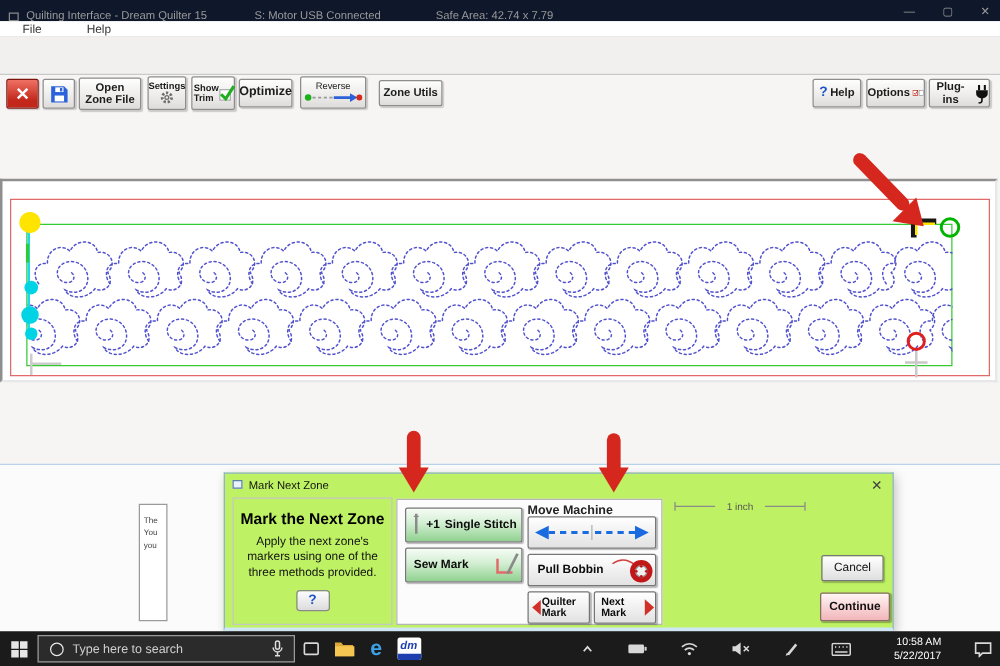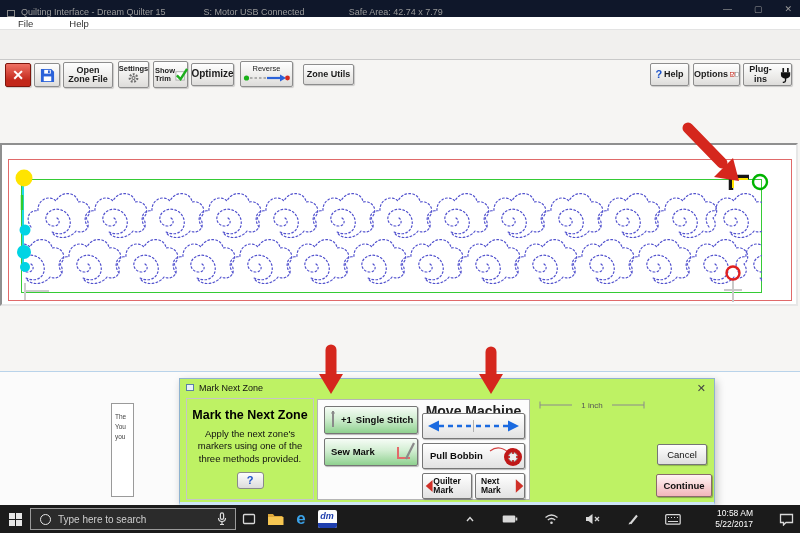--- a/index.html
+++ b/index.html
@@ -67,21 +67,21 @@
   .dlg-left h1 { font-size:12.5px; margin-top:9px; color:#000; }
   .dlg-left p  { font-size:9.5px; color:#111; margin-top:6px; padding:0 7px; line-height:1.3; }
   .qbtn { display:inline-block; margin-top:7px; width:27px; height:17px; border:1px solid #8a8a8a; border-radius:3px;
           background:linear-gradient(180deg,#fdfdfd,#dcdcdc); color:#1b52c8; font-weight:bold; font-size:11px; line-height:15px; }
   .dlg-group { position:absolute; left:137px; top:20px; width:213px; height:101px; border:1px solid #b5b5b5; background:#fcfcfc; }
   .gbtn { position:absolute; border:1px solid #767676; border-radius:2px;
           background:linear-gradient(180deg,#f6fcf6 0%,#d2eed2 45%,#8fd18f 100%);
           box-shadow:1px 1px 1px rgba(0,0,0,.28); font-size:9.5px; font-weight:bold; color:#0c0c0c;
           display:flex; align-items:center; line-height:1.1; }
   .silver { background:linear-gradient(180deg,#ffffff,#e2e2e2) !important; }
-  .mm-label { position:absolute; left:104px; top:3px; width:103px; text-align:center; font-size:14px; font-weight:bold; color:#222; }
+  .mm-label { position:absolute; left:104px; top:3px; width:103px; text-align:left; font-size:10px; font-weight:bold; color:#222; }
   .twoline { font-size:8.5px; }
   .dlg-ruler { position:absolute; left:352px; top:21px; width:120px; height:10px; }
   .preview { position:absolute; left:357px; top:32px; width:110px; height:88px; border:1px solid #8a8a8a; background:#fff; overflow:hidden; }
   .cancel-btn { position:absolute; left:477px; top:65px; width:50px; height:21px; border:1px solid #767676; border-radius:2px;
                 background:linear-gradient(180deg,#ffffff,#dfdfdf); box-shadow:1px 1px 1px rgba(0,0,0,.25);
                 font-size:9.5px; color:#111; display:flex; align-items:center; justify-content:center; }
   .continue-btn { position:absolute; left:476px; top:95px; width:56px; height:23px; border:1px solid #8a6b6b; border-radius:2px;
                 background:linear-gradient(180deg,#fff5f5,#f2b6ba); box-shadow:1px 1px 1px rgba(0,0,0,.3);
                 font-size:9.5px; font-weight:bold; color:#111; display:flex; align-items:center; justify-content:center; }
 

